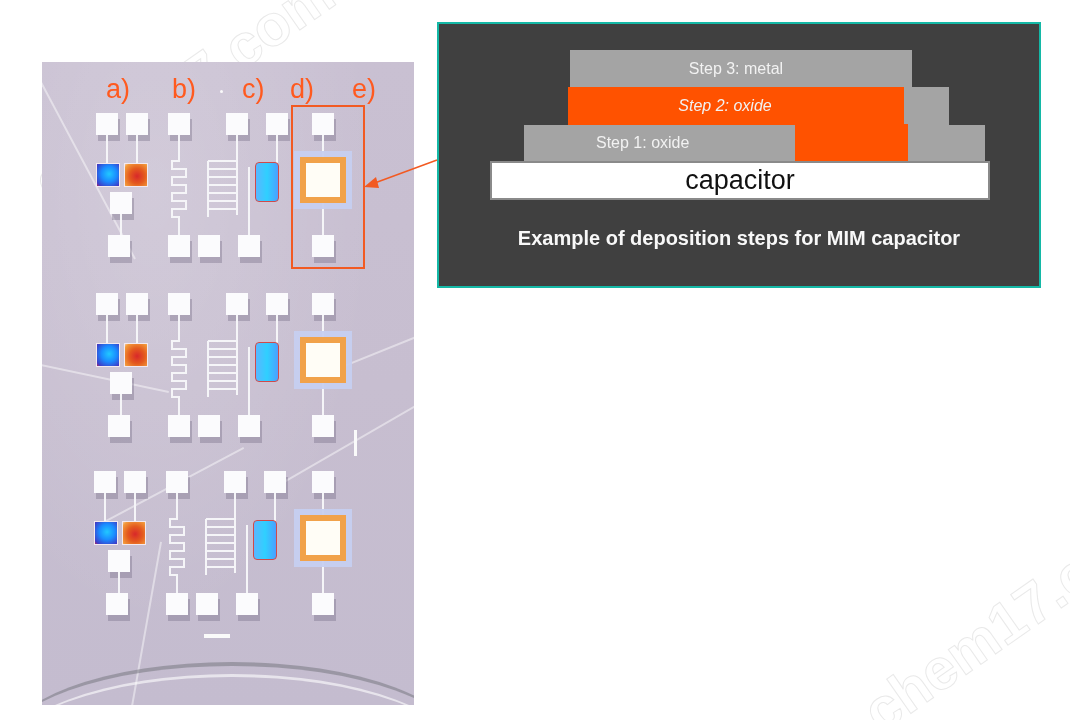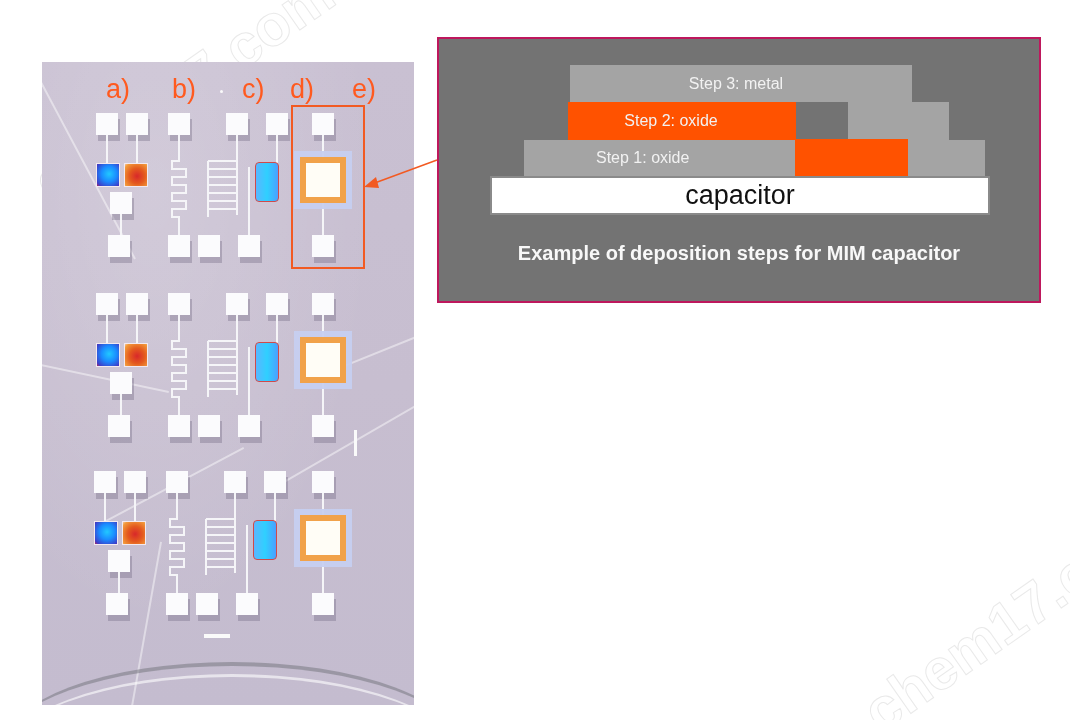--- a/index.html
+++ b/index.html
@@ -32,21 +32,21 @@
     border:1px solid #d04a4a; }
   .cap-outer { position:absolute; width:58px; height:58px; background:#c6cff0; opacity:0.95; }
   .cap-mid { position:absolute; width:46px; height:46px; background:#f1a24a; }
   .cap-inner { position:absolute; width:34px; height:34px; background:#fffdf6; }
 
   .label { position:absolute; color:#ff5a1f; font-size:27px; line-height:27px; }
   .sel-rect { position:absolute; border:2px solid #f25a22; }
   .mark { position:absolute; background:#fafafa; }
 
   
-  .callout { left:437px; top:37px; width:600px; height:262px; border:2px solid #be185d; background:#737373; }
+  .callout { left:437px; top:22px; width:600px; height:262px; border:2px solid #14b8a6; background:#404040; }
   .layer { position:absolute; display:flex; align-items:center; justify-content:center;
     color:#f2f2f2; font-size:16px; }
   .gray { background:#a4a4a4; }
   .orange { background:#ff5200; }
   .substrate { position:absolute; left:51px; top:137px; width:496px; height:35px; background:#fff;
     border:2px solid #8a8a8a; display:flex; align-items:center; justify-content:center;
     color:#111; font-size:27px; }
   .caption { position:absolute; left:60px; top:202px; width:480px; text-align:center;
     color:#f8f8f8; font-size:20px; font-weight:bold; line-height:24px; }
 
@@ -198,21 +198,21 @@
 <div class="abs callout">
 
   <div class="layer gray" style="left:131px;top:26px;width:342px;height:37px;">
     <span style="margin-left:-10px;">Step 3: metal</span>
   </div>
   <div class="layer gray" style="left:409px;top:63px;width:101px;height:38px;"></div>
   <div class="layer gray" style="left:85px;top:101px;width:271px;height:36px;justify-content:flex-start;padding-left:72px;box-sizing:border-box;">
     <span>Step 1: oxide</span>
   </div>
   <div class="layer gray" style="left:469px;top:101px;width:77px;height:36px;"></div>
-  <div class="layer orange" style="left:129px;top:63px;width:228px;height:38px;">
+  <div class="layer orange" style="left:129px;top:63px;width:336px;height:38px;font-style:italic;">
     <span style="margin-left:-22px;">Step 2: oxide</span>
   </div>
   <div class="layer orange" style="left:356px;top:100px;width:113px;height:37px;"></div>
   <div class="substrate">
     <span>capacitor</span>
   </div>
   <div class="caption">Example of deposition steps for MIM capacitor</div>
 </div>
 
 <svg class="arrow-svg" viewBox="0 0 1070 720">

